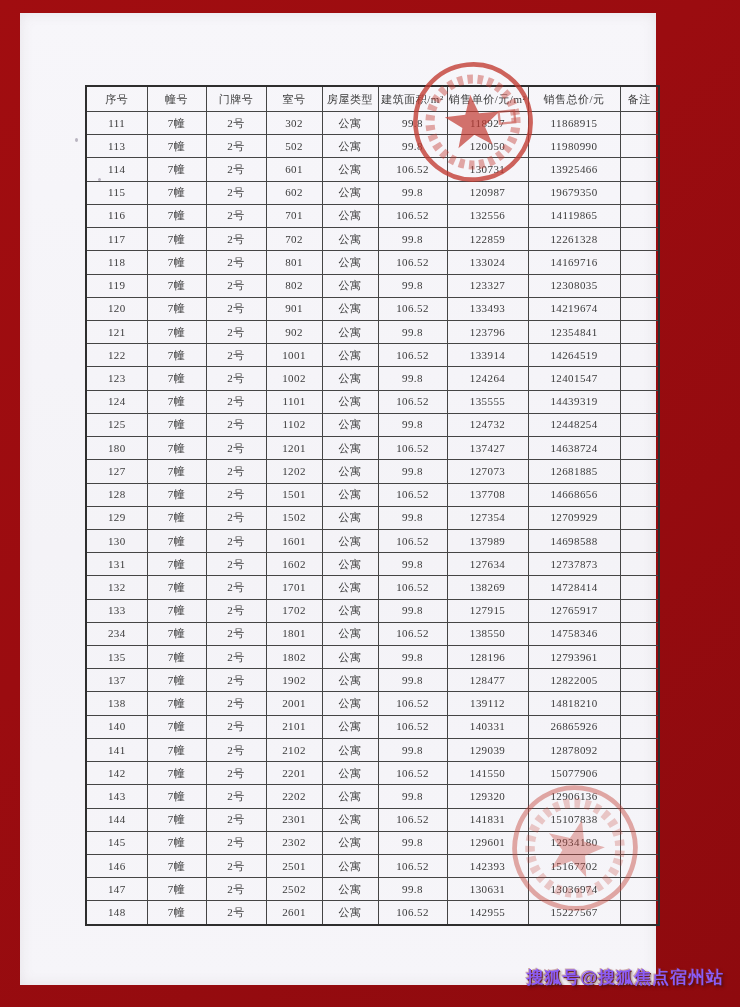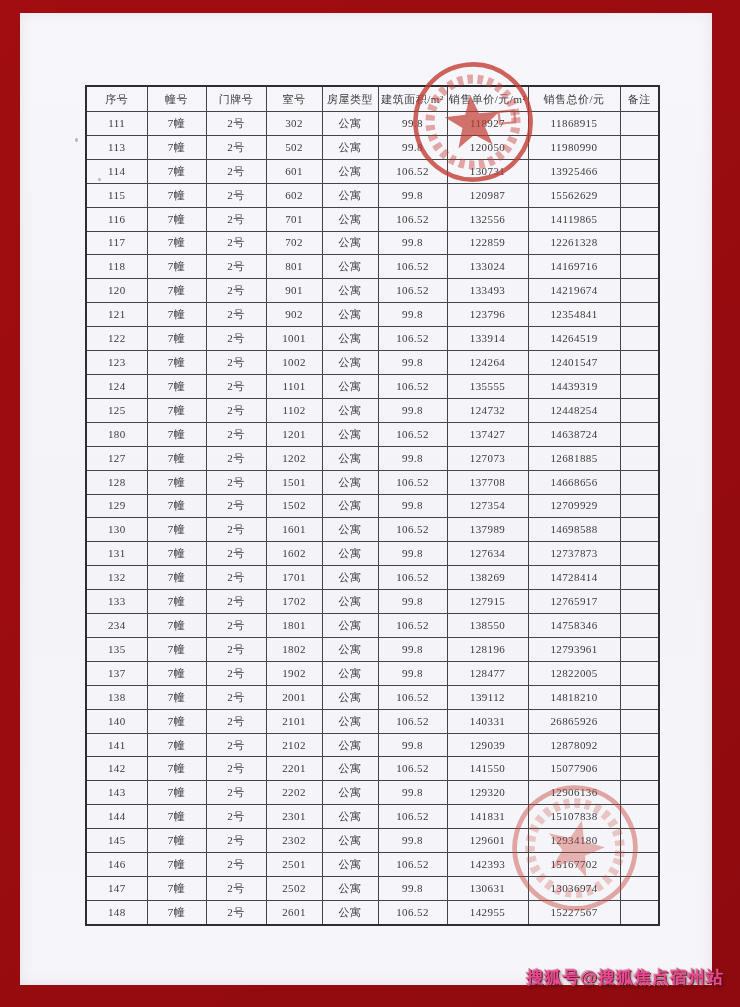--- a/index.html
+++ b/index.html
@@ -2,21 +2,21 @@
 <html><head>
 <meta charset="utf-8">
 <style>
   html,body{margin:0;padding:0;}
   body{
     width:740px;height:1007px;position:relative;overflow:hidden;
     background:linear-gradient(135deg,#a10d10 0%,#9b0c10 40%,#8e0a0e 100%);
     font-family:"Liberation Serif","DejaVu Serif",serif;
   }
   .page{
-    position:absolute;left:20px;top:13px;width:692px;height:972px;
+    position:absolute;left:20px;top:13px;width:636px;height:972px;
     background:linear-gradient(180deg,#f7f6fa 0%,#f4f3f7 55%,#f6f5f9 100%);
     box-shadow:inset 0 0 14px rgba(120,100,110,.12);
   }
   table.price-table{
     position:absolute;left:65px;top:72px;width:573px;height:841px;
     border-collapse:collapse;table-layout:fixed;
     border:2px solid #2e2e2e;
   }
   .price-table th,.price-table td{
     border:1px solid #454545;
@@ -33,21 +33,21 @@
   col.c4{width:56px}col.c5{width:69px}col.c6{width:81px}col.c7{width:92px}col.c8{width:39px}
 
   .stamp{position:absolute;pointer-events:none;}
   .stamp-top{left:389px;top:45px;width:128px;height:128px;opacity:.78;transform:rotate(-6deg);}
   .stamp-bottom{left:488px;top:768px;width:134px;height:134px;opacity:.45;transform:rotate(14deg);}
 
   .watermark{
     position:absolute;right:16px;top:966px;
     font-family:"Liberation Sans","DejaVu Sans",sans-serif;
     font-size:17px;font-weight:bold;letter-spacing:1px;
-    color:#ec4899;
+    color:#8b5cf6;
     text-shadow:1px 1px 0 rgba(90,20,22,.85),-1px -1px 0 rgba(150,60,60,.4),2px 2px 3px rgba(60,10,10,.6);
     z-index:30;
   }
   .speck{position:absolute;background:#b9b4c0;border-radius:50%;}
 </style>
 </head>
 <body>
 
 <div class="page">
 
@@ -111,21 +111,21 @@
           <td></td>
         </tr>
         <tr>
           <td>115</td>
           <td>7幢</td>
           <td>2号</td>
           <td>602</td>
           <td>公寓</td>
           <td>99.8</td>
           <td>120987</td>
-          <td>15562629</td>
+          <td>19679350</td>
           <td></td>
         </tr>
         <tr>
           <td>116</td>
           <td>7幢</td>
           <td>2号</td>
           <td>701</td>
           <td>公寓</td>
           <td>106.52</td>
           <td>132556</td>
@@ -145,20 +145,31 @@
         </tr>
         <tr>
           <td>118</td>
           <td>7幢</td>
           <td>2号</td>
           <td>801</td>
           <td>公寓</td>
           <td>106.52</td>
           <td>133024</td>
           <td>14169716</td>
+          <td></td>
+        </tr>
+        <tr>
+          <td>119</td>
+          <td>7幢</td>
+          <td>2号</td>
+          <td>802</td>
+          <td>公寓</td>
+          <td>99.8</td>
+          <td>123327</td>
+          <td>12308035</td>
           <td></td>
         </tr>
         <tr>
           <td>120</td>
           <td>7幢</td>
           <td>2号</td>
           <td>901</td>
           <td>公寓</td>
           <td>106.52</td>
           <td>133493</td>

